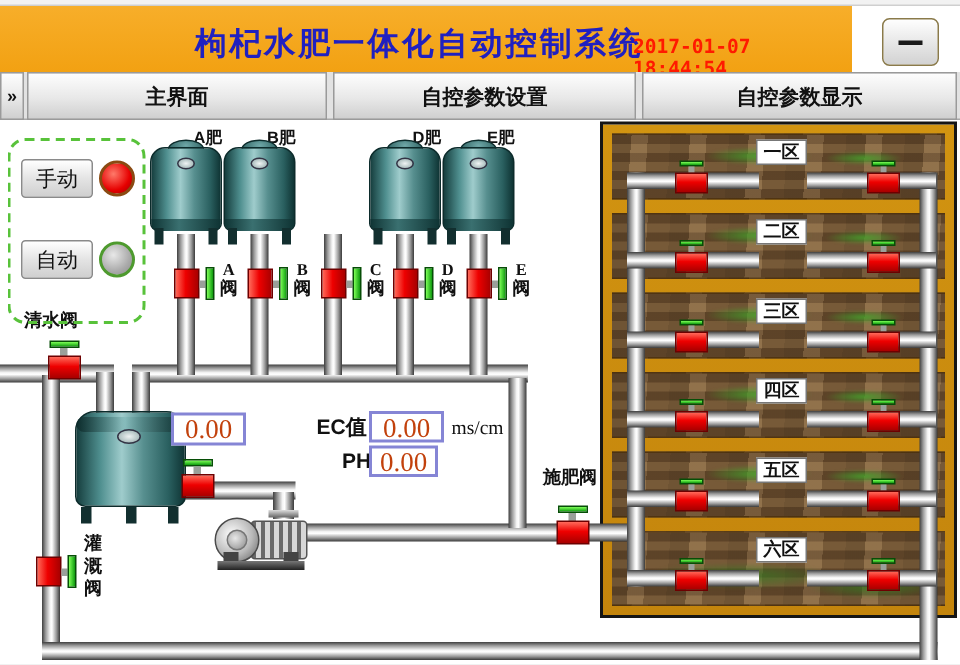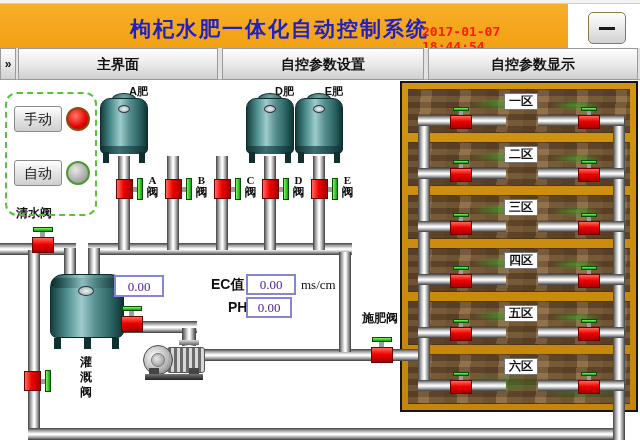--- a/index.html
+++ b/index.html
@@ -80,24 +80,24 @@
 
   
   .mode-box { left:5px; top:92px; width:92px; height:124px; border:2px dashed #58c23a; border-radius:12px; }
   .btn3d { position:absolute; width:48px; height:26px; background:linear-gradient(180deg,#ffffff,#e4e4e4 50%,#cfcfcf); border:1px solid #8a8a8a; border-radius:3px; text-align:center; line-height:24px; font-size:14px; color:#111; cursor:pointer; }
   .ind { position:absolute; width:24px; height:24px; border-radius:50%; }
   .ind-red { background:radial-gradient(circle at 38% 35%,#ff7a6a,#e60000 60%,#990000); border:2px solid #8a4a12; }
   .ind-gray { background:radial-gradient(circle at 38% 35%,#e8e8e8,#ababab 60%,#8a8a8a); border:2px solid #4e9a2e; }
 
   
   .lbl { position:absolute; font-size:12px; font-weight:bold; color:#111; white-space:nowrap; }
-  .lbl-v { width:14px; white-space:normal; word-break:break-all; line-height:15px;margin-left:24px; }
+  .lbl-v { width:14px; white-space:normal; word-break:break-all; line-height:15px; }
   .vlabel { position:absolute; width:15px; font-family:"Liberation Serif",serif; font-weight:bold; font-size:11px; line-height:12px; color:#111; text-align:center; }
   .vlabel .word { font-size:12px; font-family:"Liberation Sans",sans-serif; }
-  .vbox { position:absolute; background:#fff; border:2px solid #8585d5; text-align:center; font-family:"Liberation Serif",serif; font-size:13px; color:#4c1d95; }
+  .vbox { position:absolute; background:#fff; border:2px solid #8585d5; text-align:center; font-family:"Liberation Serif",serif; font-size:18px; color:#c2410c; }
   .runit { position:absolute; font-family:"Liberation Serif",serif; font-size:13px; color:#111; }
   .rlabel { position:absolute; font-size:14px; font-weight:bold; color:#111; }
 </style>
 </head>
 <body>
 
 <div id="stage">
 
   <div class="abs top-strip"></div>
   <div class="abs titlebar">
@@ -242,20 +242,29 @@
 
   <div class="ftank" style="left:100px;">
     <div class="ftank-label">A肥</div>
     <div class="tank-dome"></div>
       <div class="tank-body"></div>
       <div class="tank-hatch"></div>
       <div class="tank-rim"></div>
     <div class="tank-leg" style="left:3px;"></div>
       <div class="tank-leg" style="left:39px;"></div>
   </div>
+  <div class="ftank" style="left:149px;">
+    <div class="ftank-label">B肥</div>
+    <div class="tank-dome"></div>
+      <div class="tank-body"></div>
+      <div class="tank-hatch"></div>
+      <div class="tank-rim"></div>
+    <div class="tank-leg" style="left:3px;"></div>
+      <div class="tank-leg" style="left:39px;"></div>
+  </div>
   <div class="ftank" style="left:246px;">
     <div class="ftank-label">D肥</div>
     <div class="tank-dome"></div>
       <div class="tank-body"></div>
       <div class="tank-hatch"></div>
       <div class="tank-rim"></div>
     <div class="tank-leg" style="left:3px;"></div>
       <div class="tank-leg" style="left:39px;"></div>
   </div>
   <div class="ftank" style="left:295px;">

